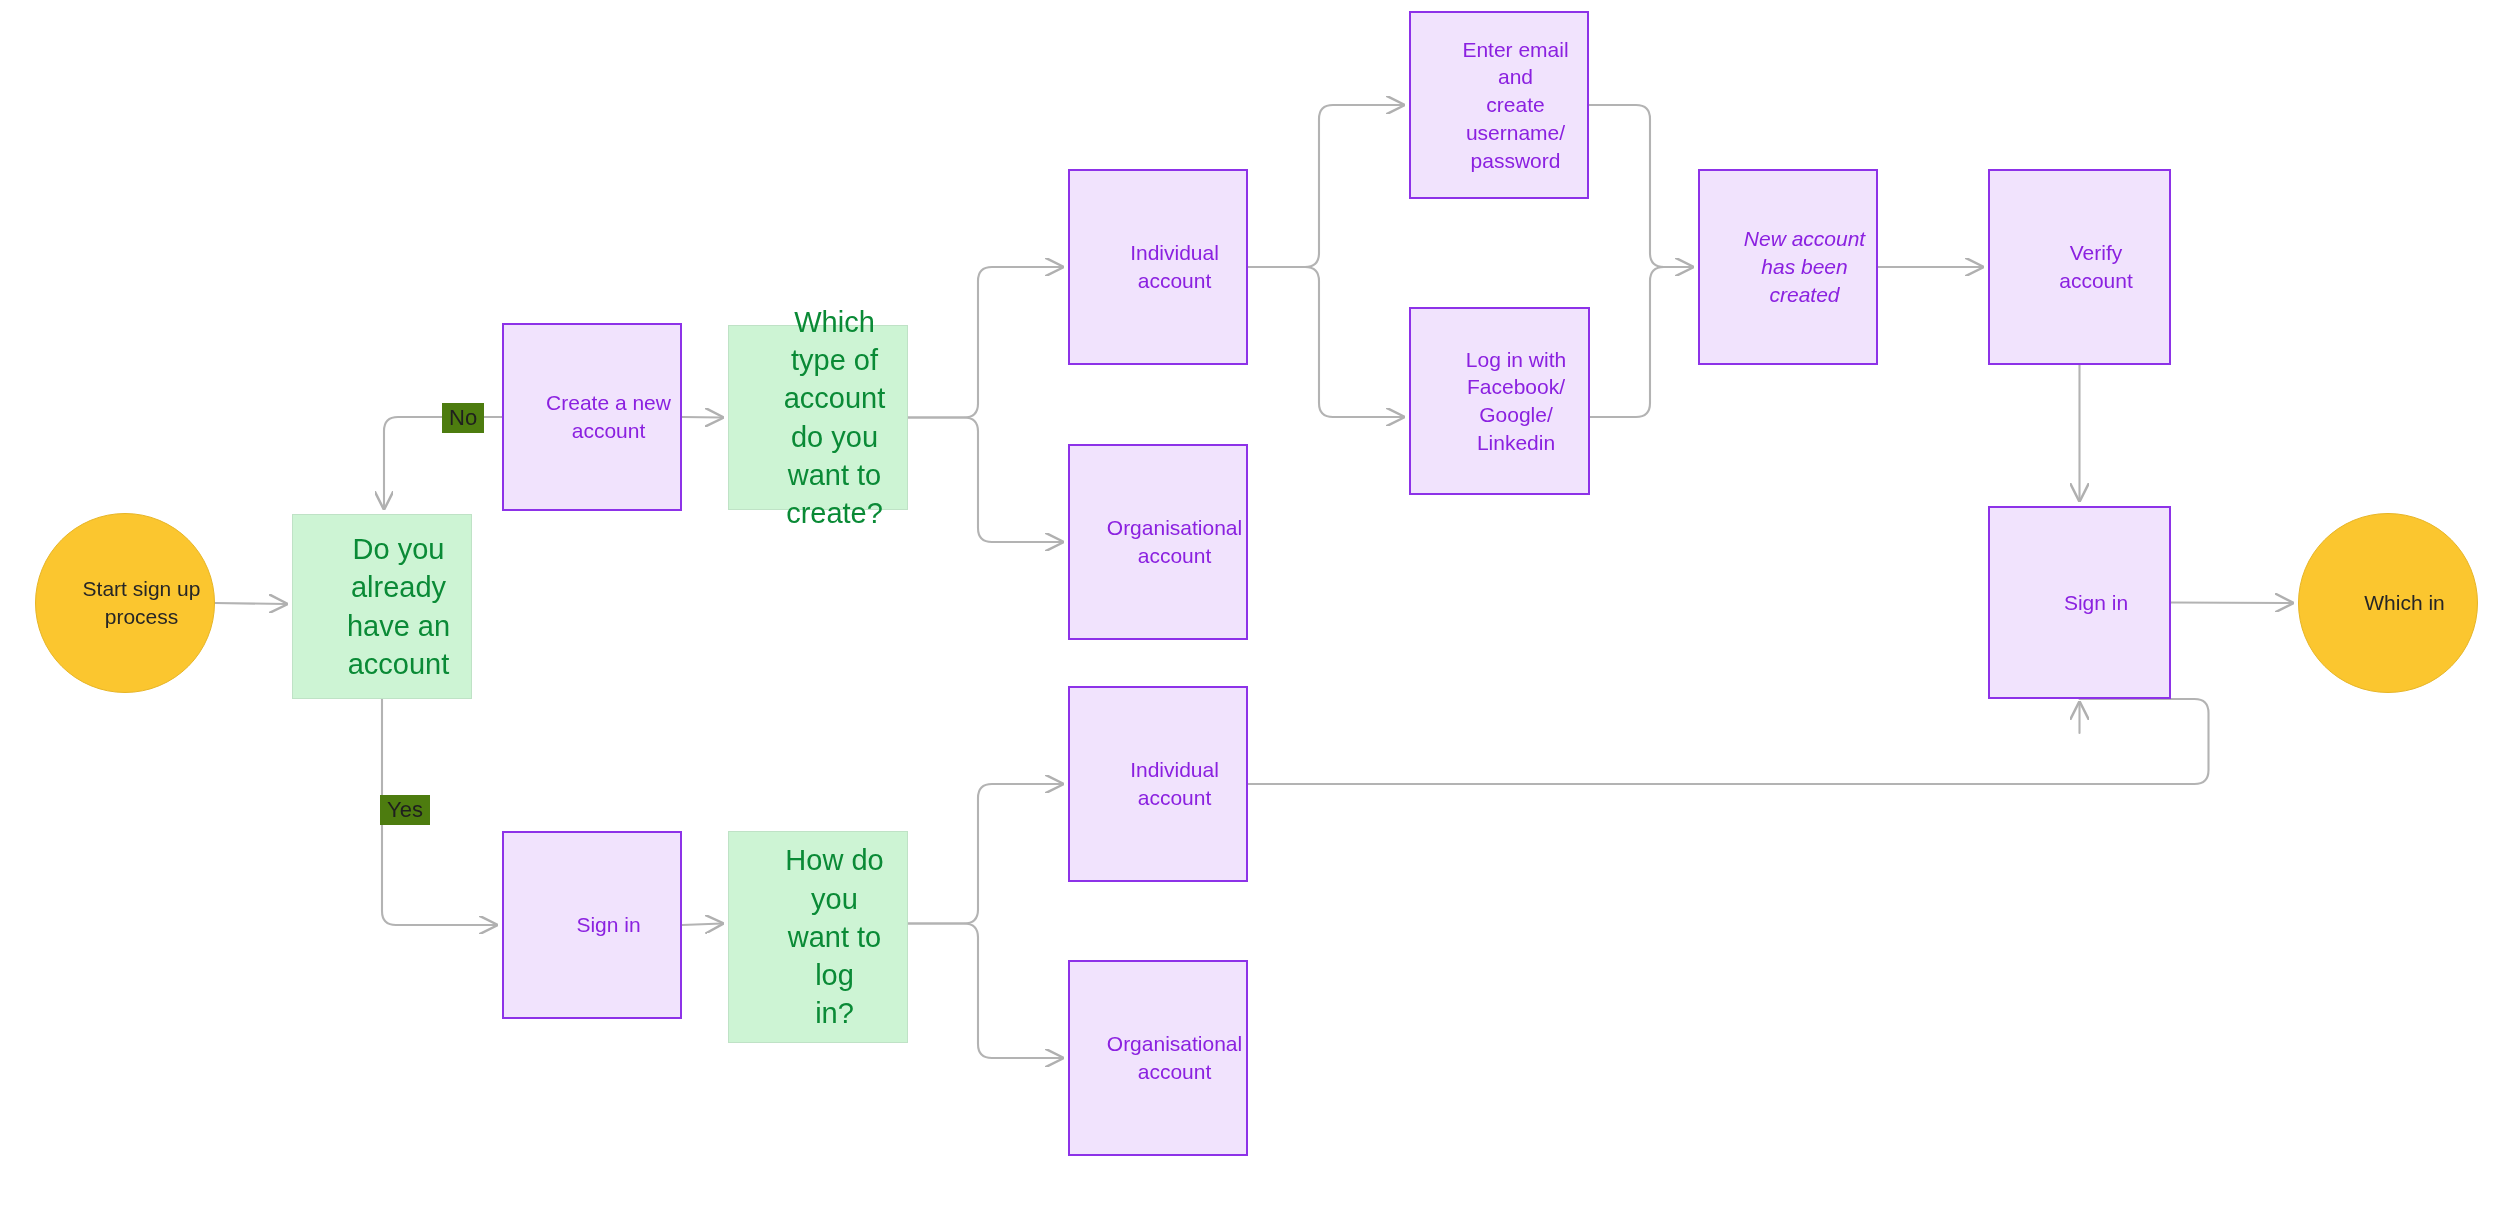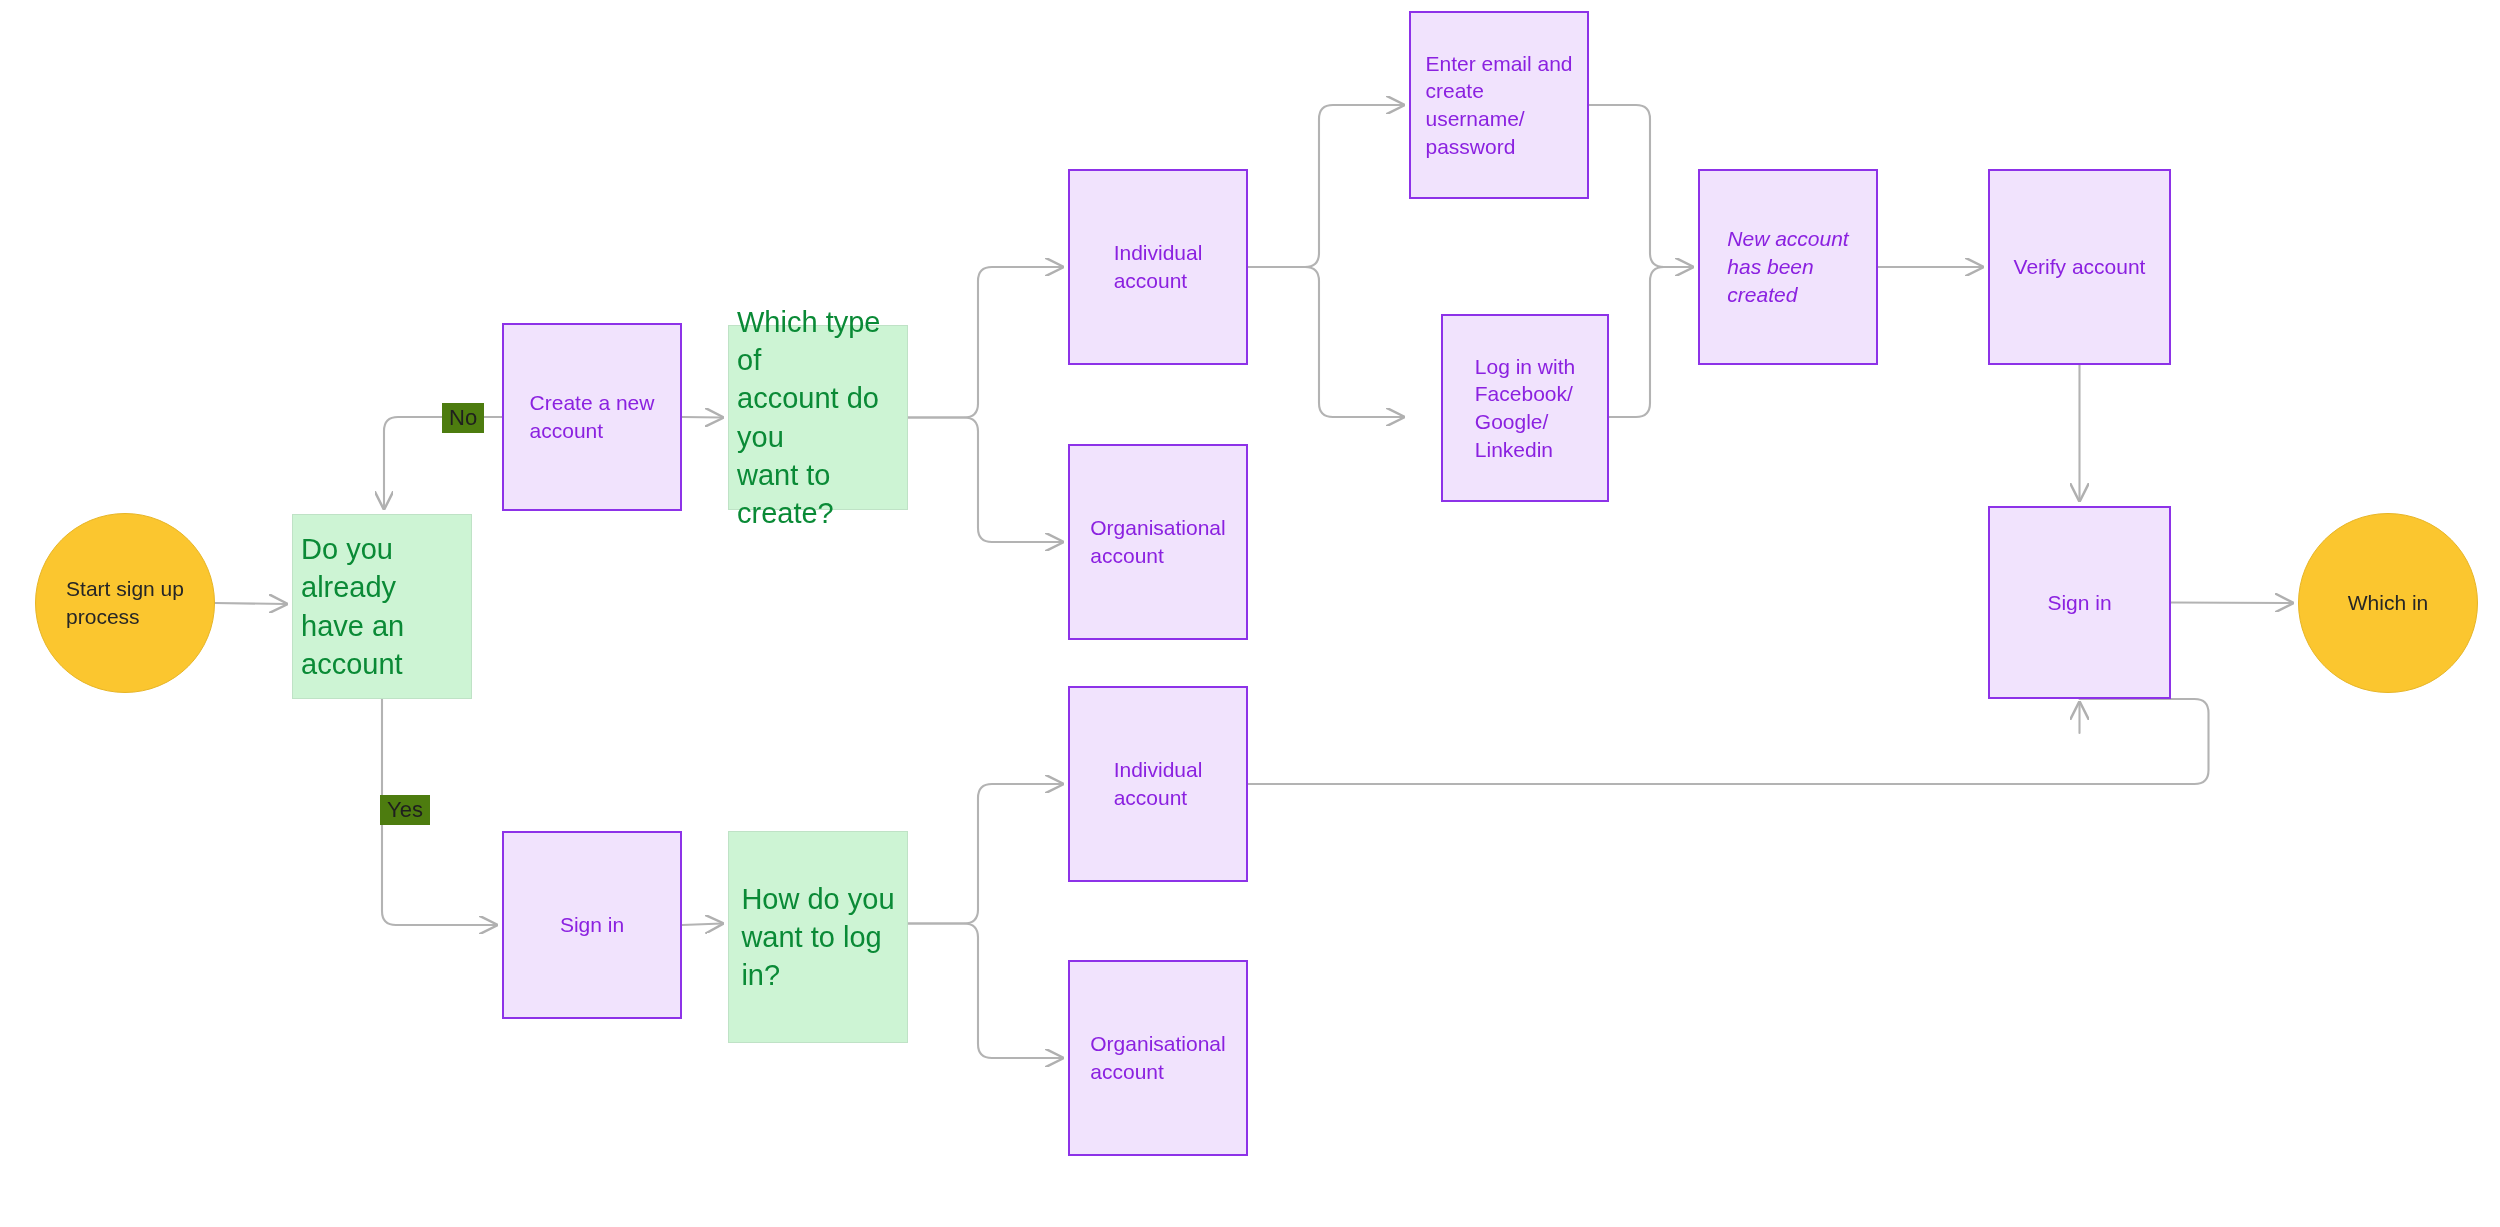--- a/index.html
+++ b/index.html
@@ -25,23 +25,24 @@
     width: 2500px;
     height: 1227px;
     pointer-events: none;
   }
   .node {
     position: absolute;
     box-sizing: border-box;
     display: flex;
     align-items: center;
     justify-content: center;
-    text-align: left;
+    text-align: center;
     line-height: 1.32;
     z-index: 2;
+    padding-left: 33px;
   }
   .node-label {
     display: block;
     white-space: pre-line;
     padding: 0 8px;
   }
 
   
   .box-purple {
     background: #f1e3fd;
@@ -142,21 +143,21 @@
 account</span>
   </div>
 
   <div class="node box-purple" style="left: 1409px; top: 11px; width: 180px; height: 188px;">
     <span class="node-label">Enter email and
 create
 username/
 password</span>
   </div>
 
-  <div class="node box-purple" style="left: 1409px; top: 314px; width: 168px; height: 188px; margin-left: 32px;">
+  <div class="node box-purple" style="left: 1409px; top: 307px; width: 181px; height: 188px;">
     <span class="node-label">Log in with
 Facebook/
 Google/
 Linkedin</span>
   </div>
 
   <div class="node box-purple" style="left: 1698px; top: 169px; width: 180px; height: 196px; font-style: italic;">
     <span class="node-label">New account
 has been
 created</span>

